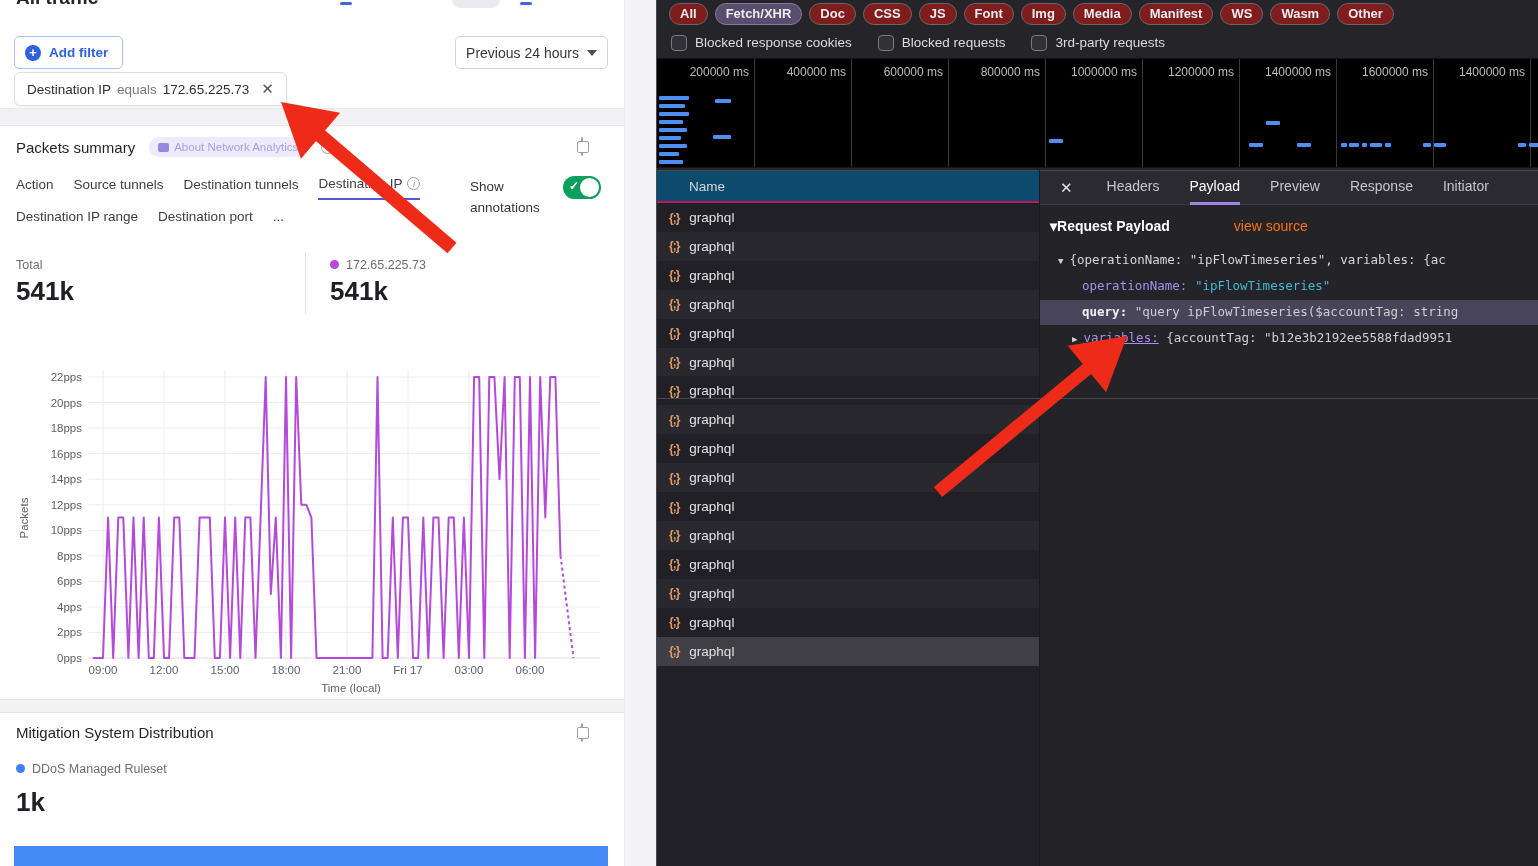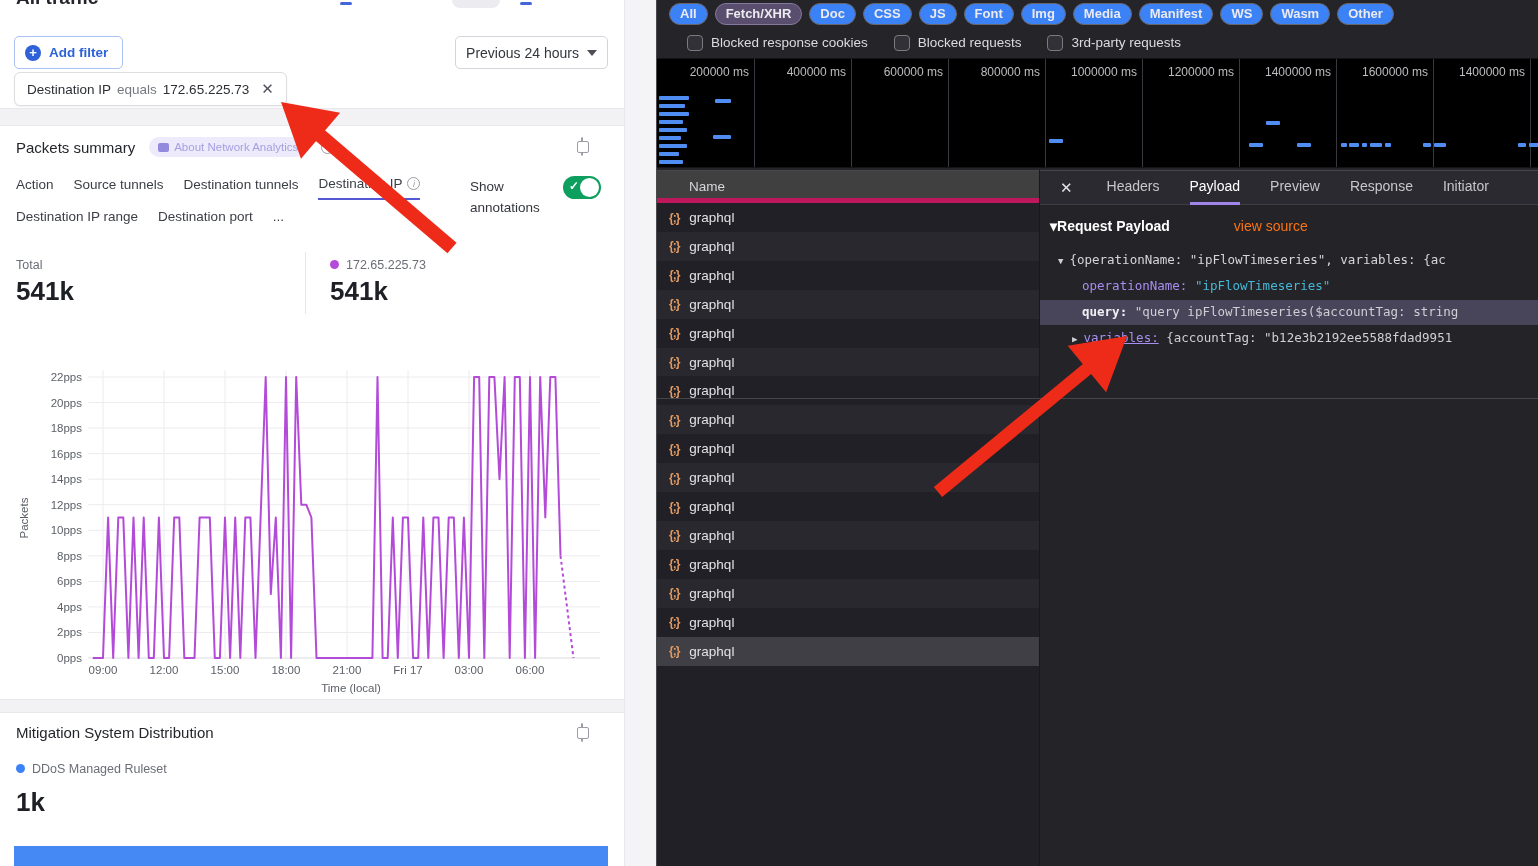--- a/index.html
+++ b/index.html
@@ -63,37 +63,37 @@
 
   #chart-svg { position:absolute; left:0; top:0; width:656px; height:866px; pointer-events:none; }
 
   .mit-bar { position:absolute; left:14px; top:846px; width:594px; height:20px; background:#4589f5; }
 
   
   #devtools { position:absolute; left:656px; top:0; width:882px; height:866px; background:#252429;
     border-left:1px solid #4a4a4e; color:#dedee2; font-size:13px; }
   #dt-filter-row { position:absolute; left:0; top:0; width:882px; height:27px; display:flex;
     align-items:center; gap:7px; padding-left:12px; background:#252429; }
-  .pill { height:22px; padding:0 10px; border-radius:11px; border:1px solid #67666d; background:#3b82f6;
+  .pill { height:22px; padding:0 10px; border-radius:11px; border:1px solid #67666d; background:#7f1d1d;
     color:#eceaef; font-size:13px; font-weight:bold; display:flex; align-items:center; cursor:pointer; white-space:nowrap; }
   .pill.active { background:#594e6e; border-color:#84789f; }
   #dt-check-row { position:absolute; left:0; top:27px; width:882px; height:31px; display:flex;
-    align-items:center; gap:26px; padding-left:30px; font-size:13.5px; color:#dcdce0; }
+    align-items:center; gap:26px; padding-left:14px; font-size:13.5px; color:#dcdce0; }
   .dt-check { display:flex; align-items:center; gap:8px; }
   .checkbox { width:16px; height:16px; border:1.5px solid #7b7a81; border-radius:4px; background:#323137; }
 
   #dt-ruler { position:absolute; left:0; top:58px; width:882px; height:110px; background:#000000;
     border-top:1px solid #141317; border-bottom:1px solid #141317; overflow:hidden; }
   .ruler-cell { position:absolute; top:0; height:110px; border-right:1px solid #39383e; }
   .ruler-label { position:absolute; top:6px; right:5px; font-size:12px; color:#bdbdc2; white-space:nowrap; }
   .tl-mark { position:absolute; height:4px; background:#4f8df2; border-radius:1px; }
 
   #dt-name-panel { position:absolute; left:0; top:170px; width:382px; height:696px; background:#212026; }
-  #dt-name-header { position:absolute; left:0; top:0; width:382px; height:33px; background:#404040;
-    border-bottom:5px solid #be185d; border-top:1px solid #47464c; line-height:32px; padding-left:32px;
+  #dt-name-header { position:absolute; left:0; top:0; width:382px; height:33px; background:#0c4a6e;
+    border-bottom:2px solid #be185d; border-top:1px solid #47464c; line-height:32px; padding-left:32px;
     font-size:13.5px; color:#d6d6da; }
   .req-row { position:absolute; left:0; width:382px; height:29px; display:flex; align-items:center;
     padding-left:12px; gap:10px; cursor:pointer; }
   .req-row .json-ico { color:#e09a63; font-weight:bold; font-size:12px; letter-spacing:-1px; }
   .req-row .req-name { color:#e2e2e6; font-size:13.5px; }
 
   #dt-payload-panel { position:absolute; left:382px; top:170px; width:500px; height:696px; background:#242328;
     border-left:1px solid #19181c; }
   #dt-payload-tabbar { position:absolute; left:0; top:0; width:500px; height:35px; background:#2b2a30;
     border-bottom:1px solid #3f3e44; border-top:1px solid #47464c; display:flex; align-items:center; gap:30px;

